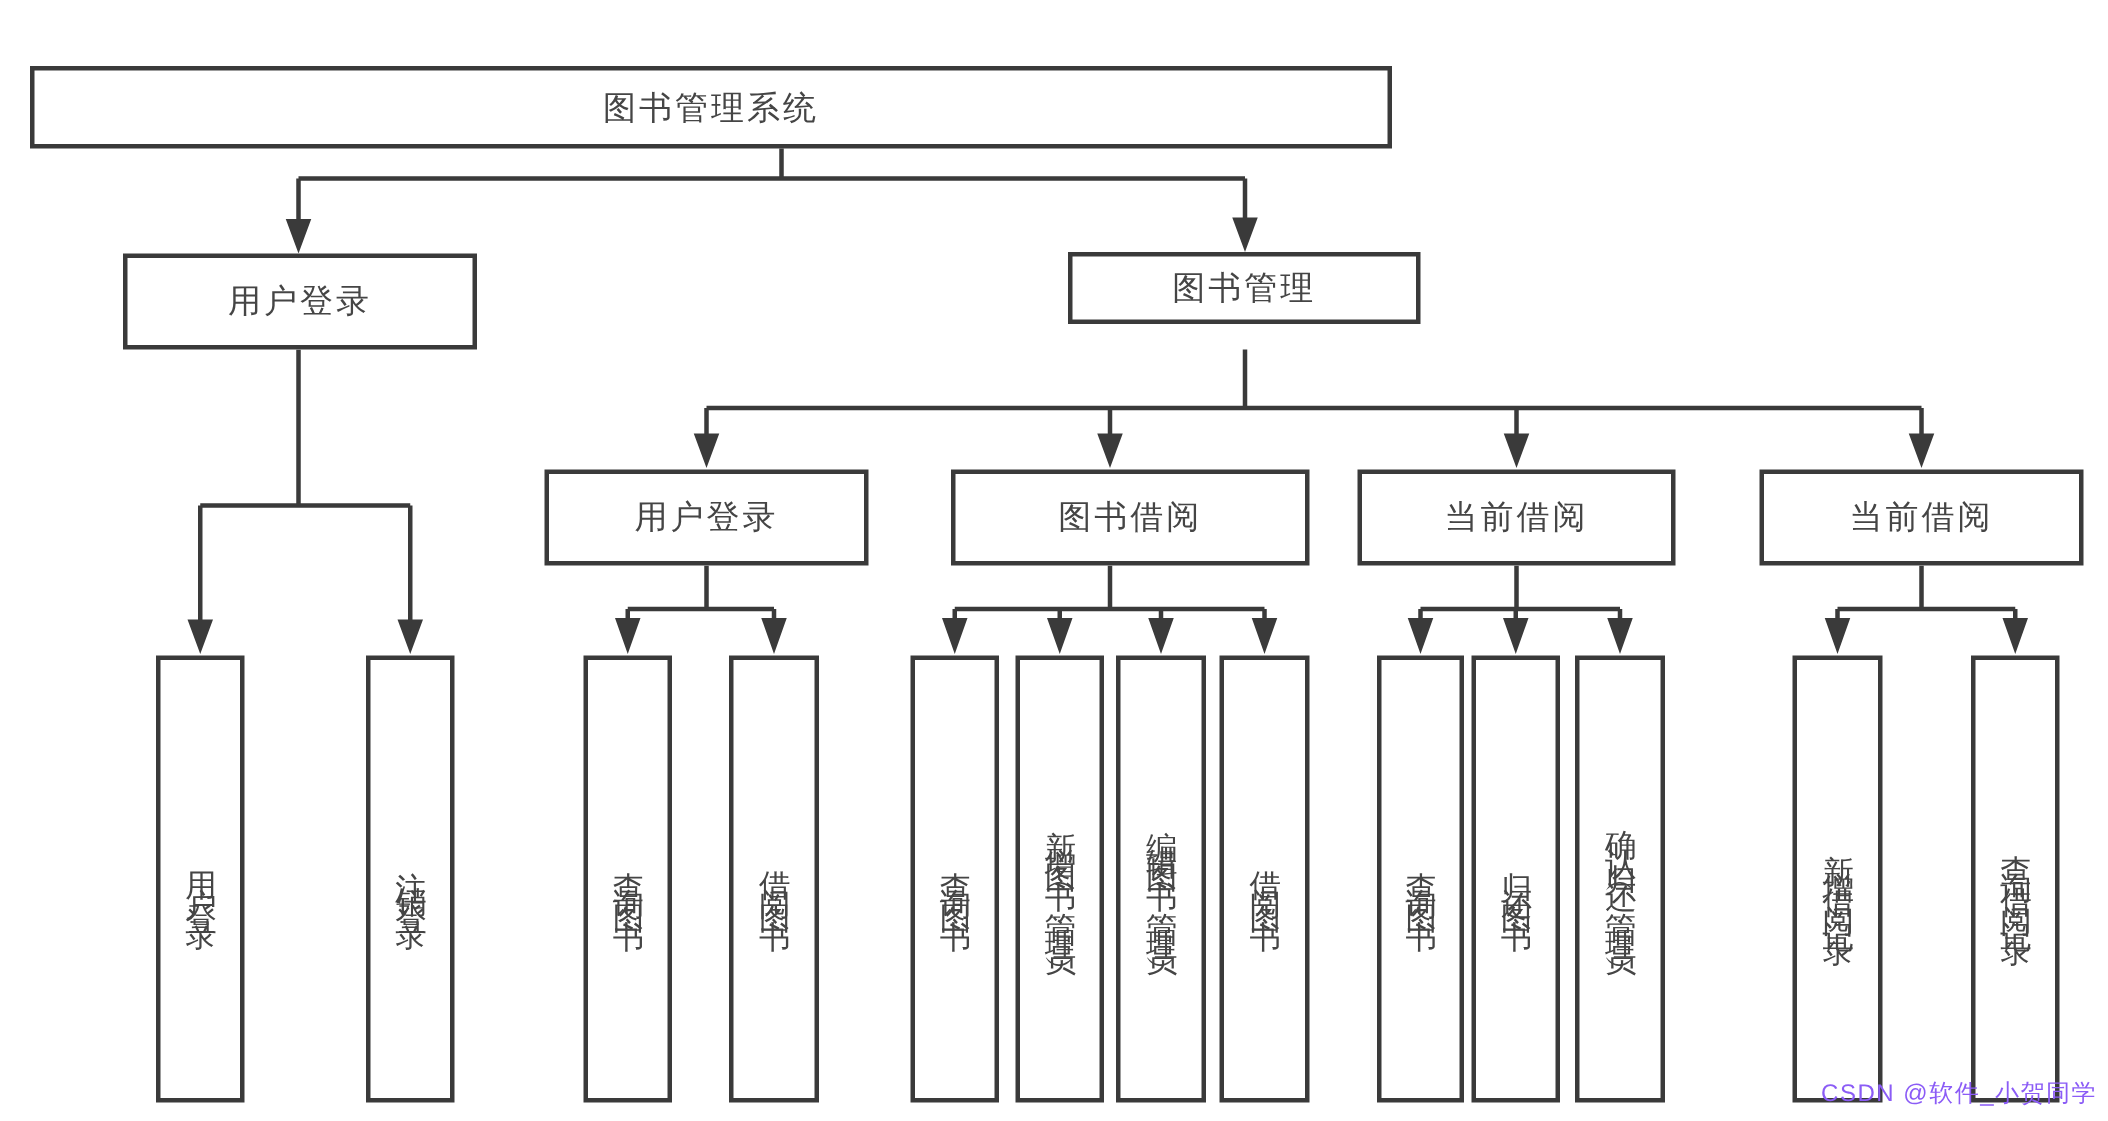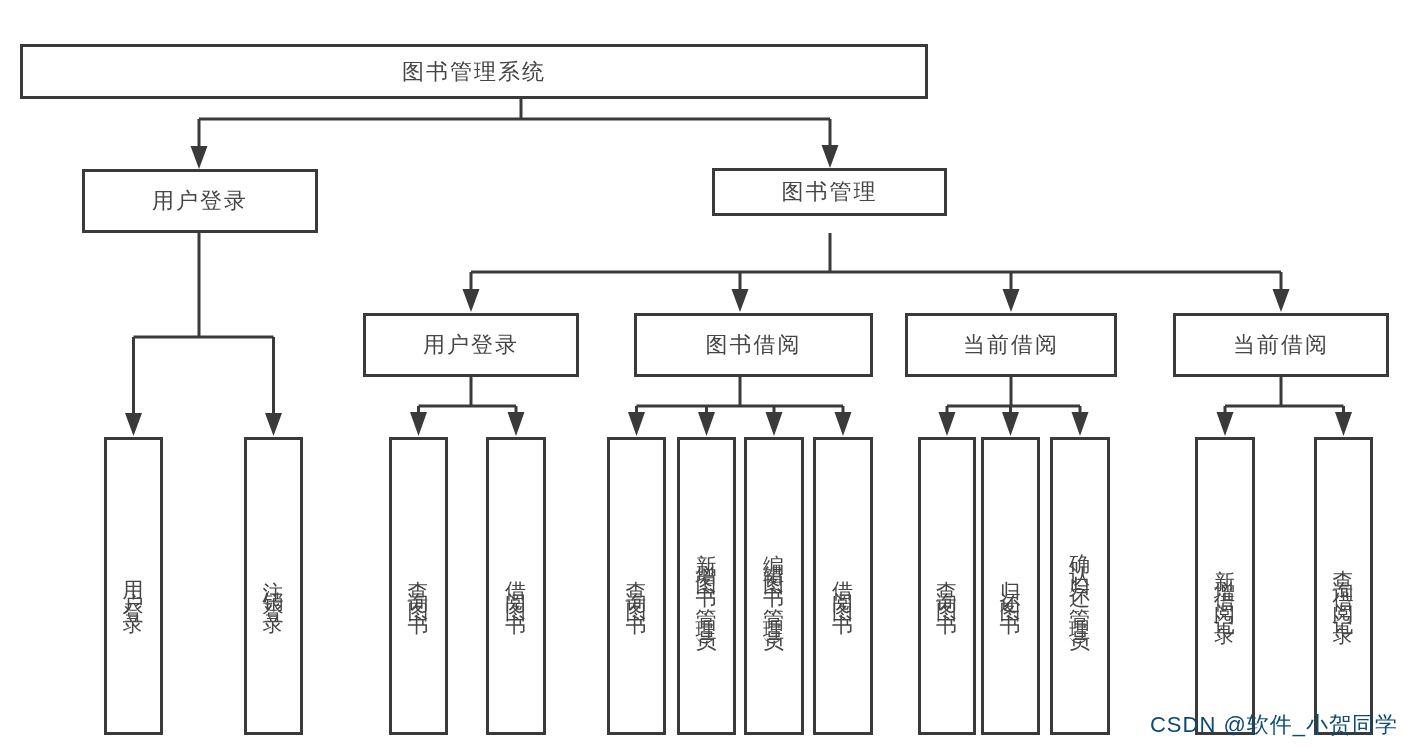--- a/index.html
+++ b/index.html
@@ -36,22 +36,22 @@
     writing-mode: vertical-rl;
     text-orientation: mixed;
     font-size: 21px;
     letter-spacing: 11px;
     line-height: 1;
   }
   .watermark {
     position: absolute;
     right: 7px;
     bottom: 7px;
-    font-size: 22px;
-    color: #0c4a6e;
+    font-size: 16px;
+    color: #8b5cf6;
     letter-spacing: 1px;
     white-space: nowrap;
   }
 </style>
 </head>
 <body>
 
 <div class="stage">
 
   <svg class="wires" viewBox="0 0 1405 747" xmlns="http://www.w3.org/2000/svg">

